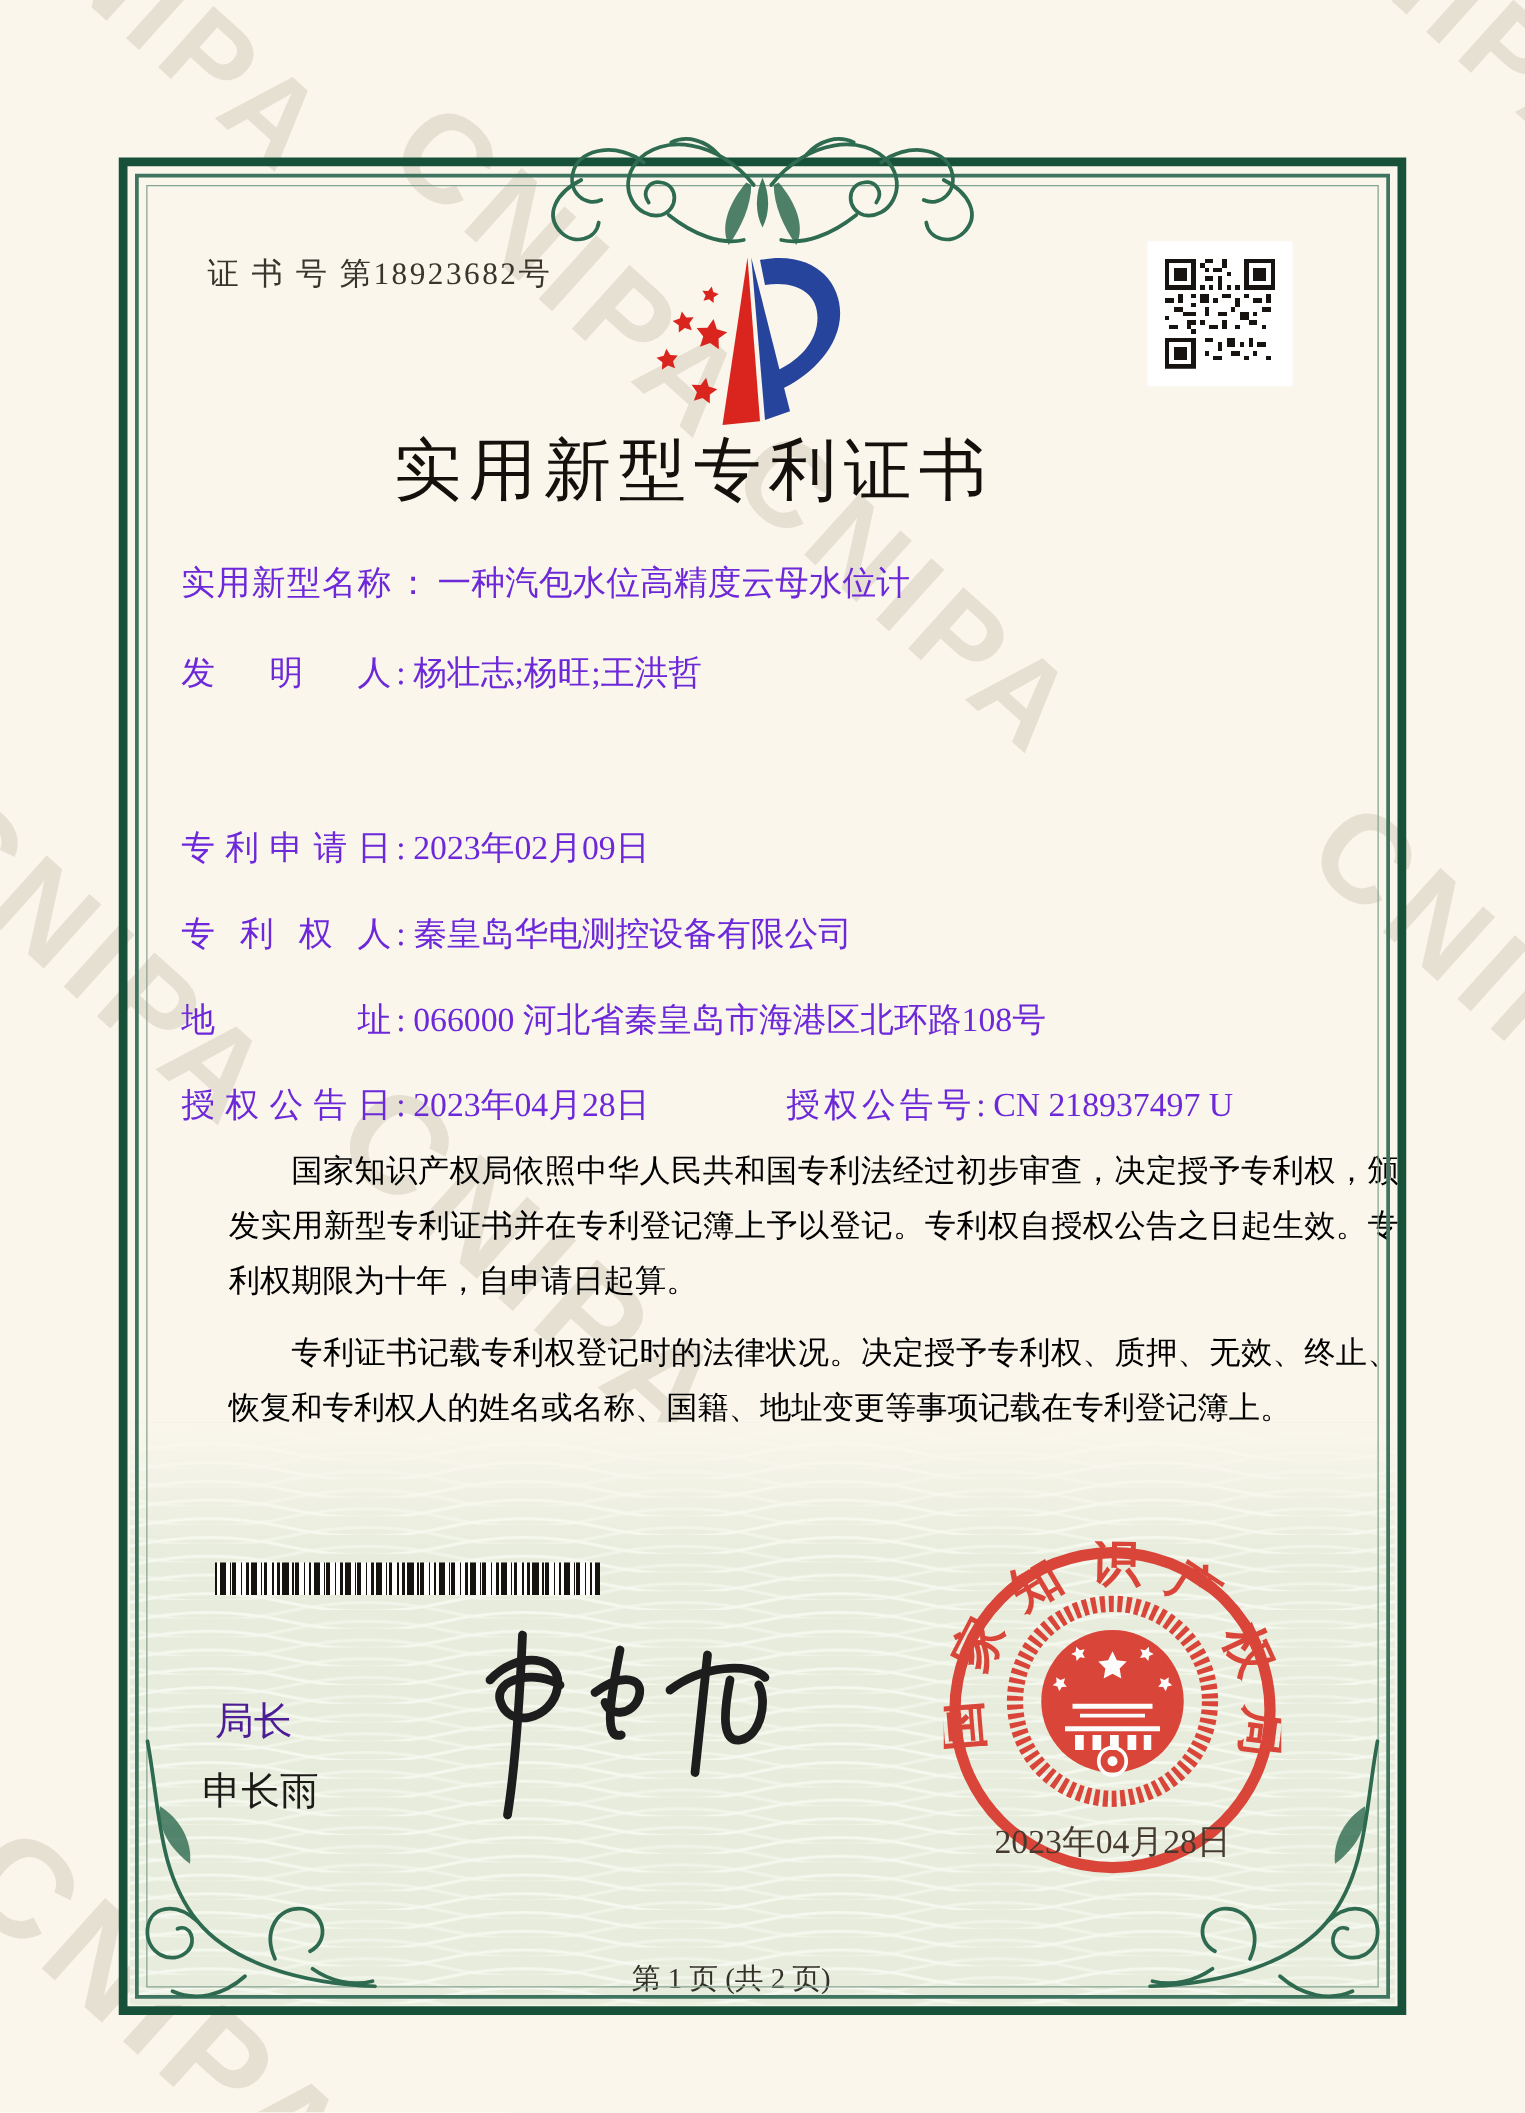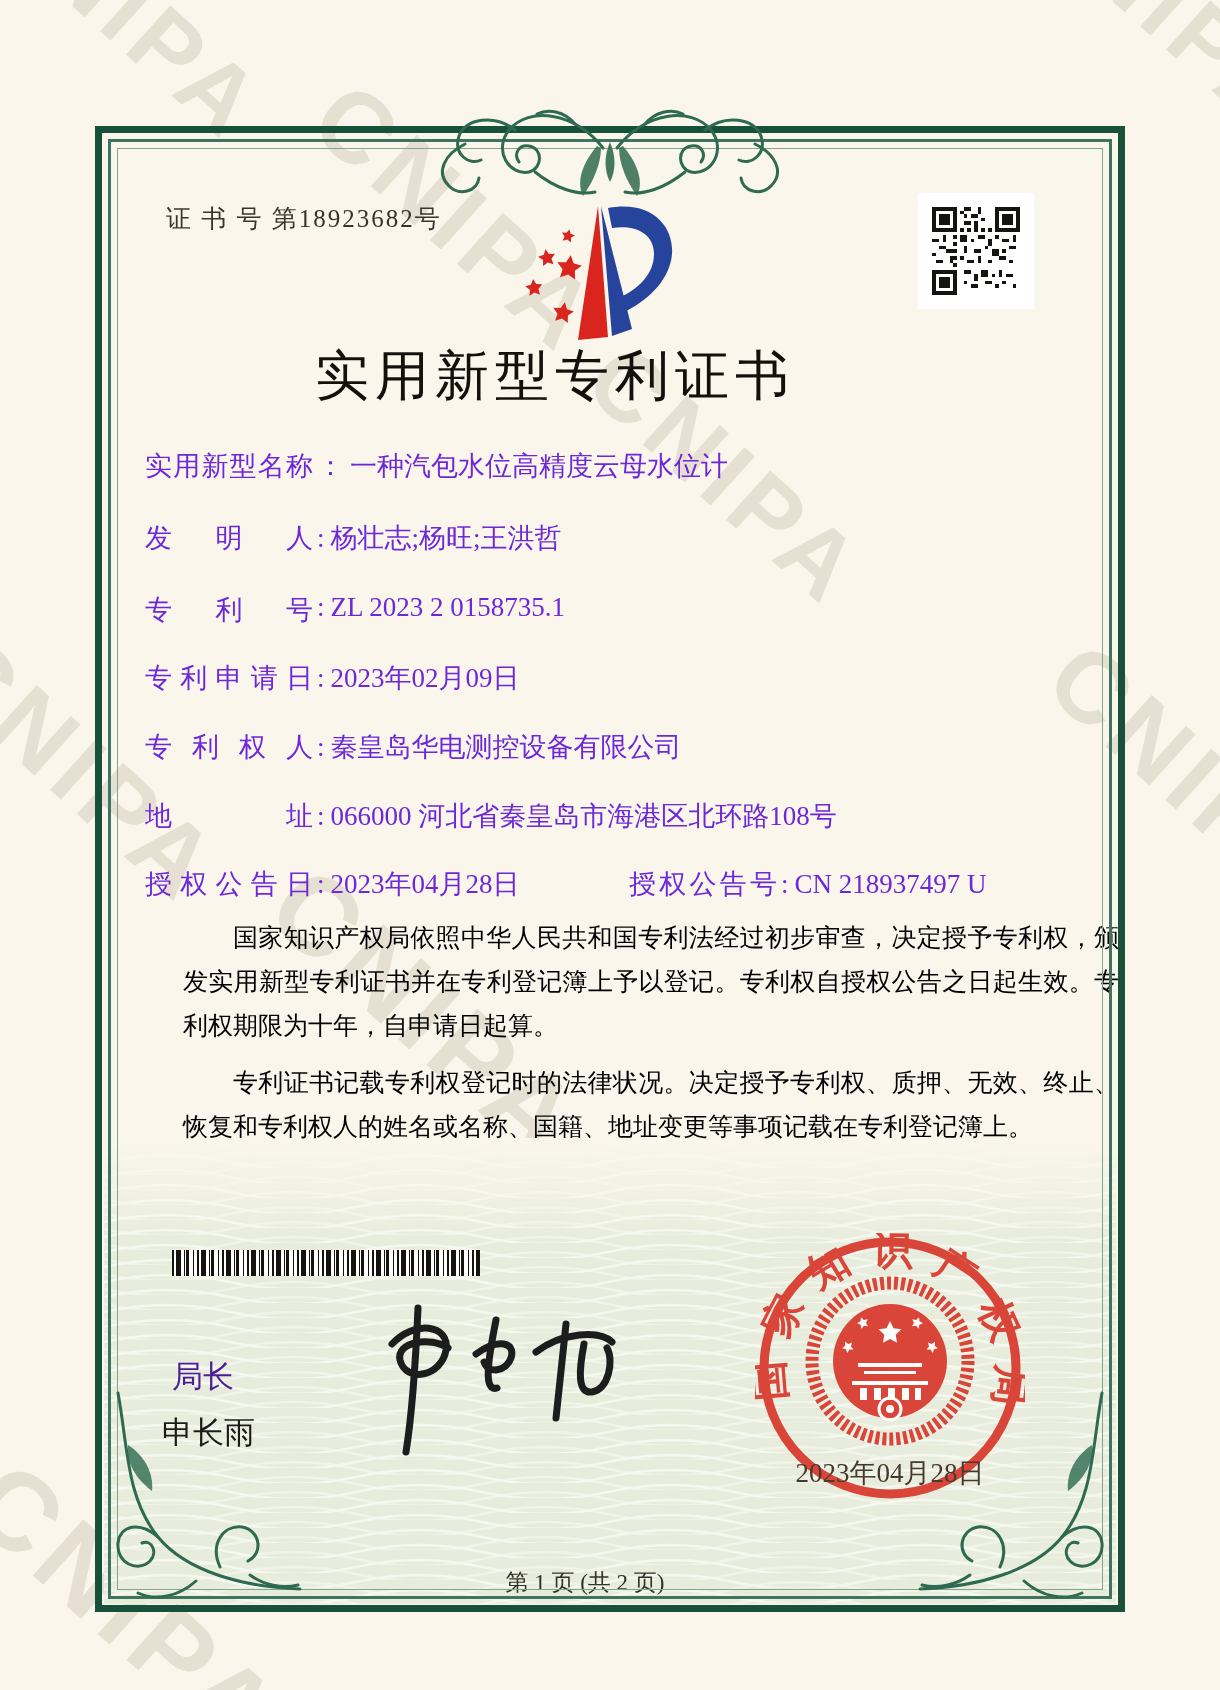--- a/index.html
+++ b/index.html
@@ -227,23 +227,20 @@
   </div>
 
   <div class="title">实用新型专利证书</div>
 
   <div class="row" style="top:448px">
     <span class="flabel">实用新型名称</span><span class="fcolon">：</span><span class="fvalue">一种汽包水位高精度云母水位计</span>
   </div>
   <div class="row" style="top:520px">
     <span class="flabel">发明人</span><span class="fcolon">:</span><span class="fvalue">杨壮志;杨旺;王洪哲</span>
   </div>
-  <div class="row" style="top:592px">
-    <span class="flabel">专利号</span><span class="fcolon">:</span><span class="fvalue">ZL 2023 2 0158735.1</span>
-  </div>
   <div class="row" style="top:660px">
     <span class="flabel">专利申请日</span><span class="fcolon">:</span><span class="fvalue">2023年02月09日</span>
   </div>
   <div class="row" style="top:729px">
     <span class="flabel">专利权人</span><span class="fcolon">:</span><span class="fvalue">秦皇岛华电测控设备有限公司</span>
   </div>
   <div class="row" style="top:798px">
     <span class="flabel">地址</span><span class="fcolon">:</span><span class="fvalue">066000 河北省秦皇岛市海港区北环路108号</span>
   </div>
 

